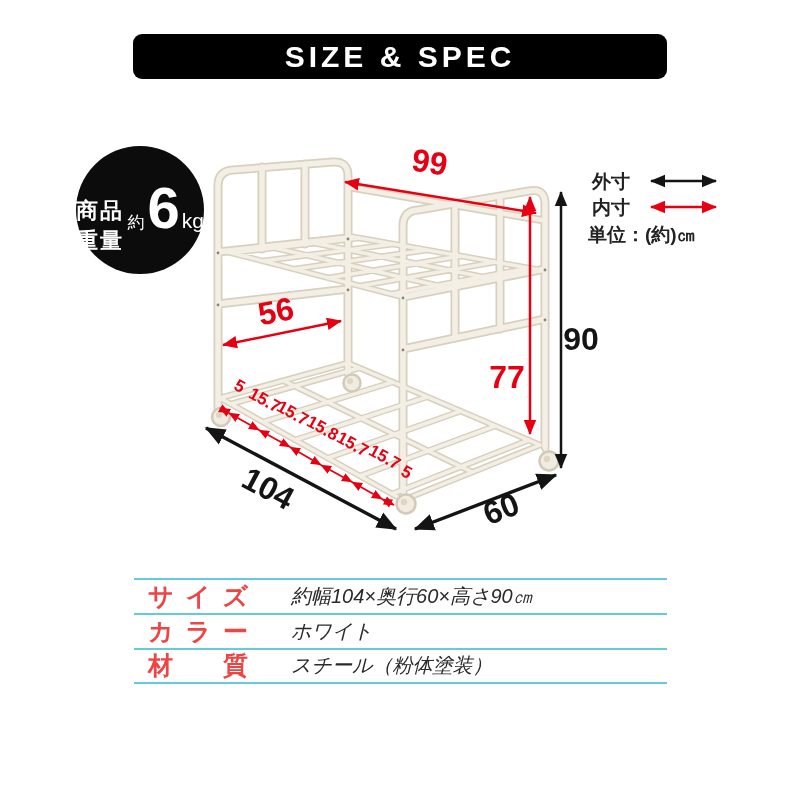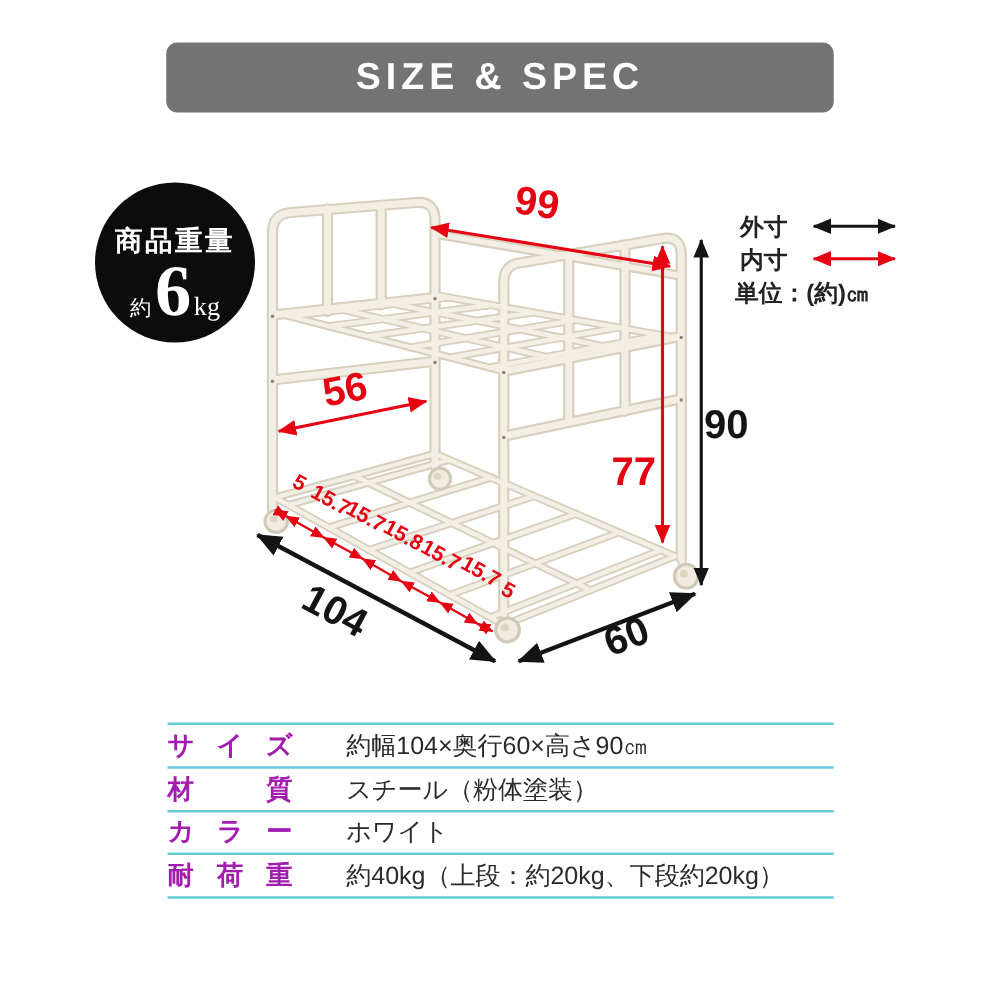--- a/index.html
+++ b/index.html
@@ -2,28 +2,28 @@
 <html><head>
 <meta charset="utf-8">
 <style>
   html,body{margin:0;padding:0;background:#ffffff;}
   .stage{
     position:relative;width:800px;height:800px;background:#ffffff;overflow:hidden;
     font-family:"Liberation Sans","DejaVu Sans",sans-serif;
   }
   
   .banner{
-    position:absolute;left:133px;top:34px;width:534px;height:56px;
-    background:#737373;border-radius:9px;display:flex;align-items:center;justify-content:center;
+    position:absolute;left:133px;top:34px;width:534px;height:45px;
+    background:#000000;border-radius:9px;display:flex;align-items:center;justify-content:center;
   }
   .banner span{color:#ffffff;font-size:30px;font-weight:600;letter-spacing:4px;}
   
   .badge{
     position:absolute;left:76px;top:146px;width:128px;height:128px;border-radius:50%;
-    background:#0c0c0c;color:#fff;display:flex;flex-direction:column;align-items:center;font-family:Liberation Serif, serif;
+    background:#0c0c0c;color:#fff;display:flex;align-items:center;
   }
   .badge .bl{margin-top:32px;font-size:22px;font-weight:600;letter-spacing:2px;}
   .badge .line2{display:flex;align-items:baseline;margin-top:-4px;}
   .badge .approx{font-size:17px;margin-right:3px;}
   .badge .val{font-size:58px;font-weight:700;line-height:1.0;}
   .badge .unit{font-size:21px;margin-left:2px;text-align:right;}
   
   .diagram{position:absolute;left:0;top:0;}
   .tube-out{fill:none;stroke:#d8d0bf;stroke-linecap:round;stroke-linejoin:round;}
   .tube-in{fill:none;stroke:#f4efe5;stroke-linecap:round;stroke-linejoin:round;}
@@ -40,24 +40,24 @@
   .lbl-legend{fill:#222222;font-size:19px;font-weight:600;}
   
   .spec-table{
     position:absolute;left:134px;top:578px;width:533px;border-bottom:2px solid #66cbd9;
   }
   .spec-row{
     display:flex;align-items:center;height:34.8px;box-sizing:border-box;
     border-top:2px solid #66cbd9;
   }
   .spec-label{
-    width:100px;color:#a21caf;font-size:21px;font-weight:600;
+    width:100px;margin-left:14px;color:#ef4444;font-size:25px;font-weight:600;
     text-align:justify;text-align-last:justify;line-height:1;
   }
-  .spec-value{margin-left:43px;color:#2a2a2a;font-size:20px;font-weight:500;white-space:nowrap;}
+  .spec-value{margin-left:43px;color:#2a2a2a;font-size:20px;font-weight:500;white-space:nowrap;font-style:italic;}
 </style>
 </head>
 <body>
 
 <div class="stage">
 
   <div class="banner">
     <span>SIZE &amp; SPEC</span>
   </div>
 
@@ -178,26 +178,22 @@
       <text class="lbl-legend" x="588" y="241">単位：(約)㎝</text>
     </g>
   </svg>
 
   <div class="spec-table">
     <div class="spec-row">
       <div class="spec-label">サイズ</div>
       <div class="spec-value">約幅104×奥行60×高さ90㎝</div>
     </div>
     <div class="spec-row">
-      <div class="spec-label">材質</div>
-      <div class="spec-value">スチール（粉体塗装）</div>
-    </div>
-    <div class="spec-row">
       <div class="spec-label">カラー</div>
       <div class="spec-value">ホワイト</div>
     </div>
     <div class="spec-row">
-      <div class="spec-label">耐荷重</div>
-      <div class="spec-value">約40kg（上段：約20kg、下段約20kg）</div>
+      <div class="spec-label">材質</div>
+      <div class="spec-value">スチール（粉体塗装）</div>
     </div>
   </div>
 
 </div>
 
 </body></html>

